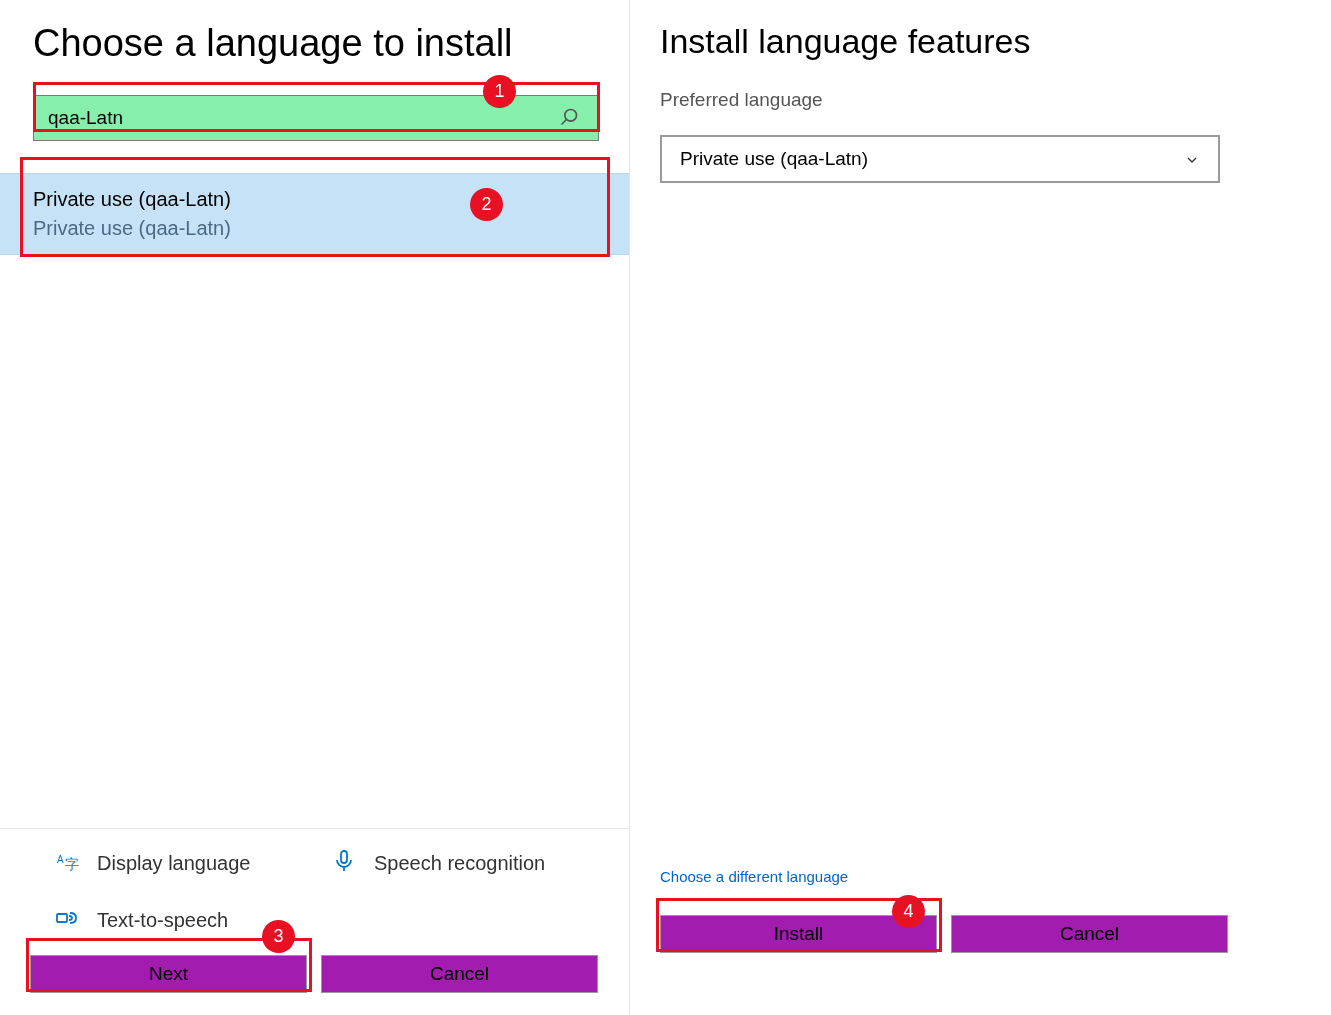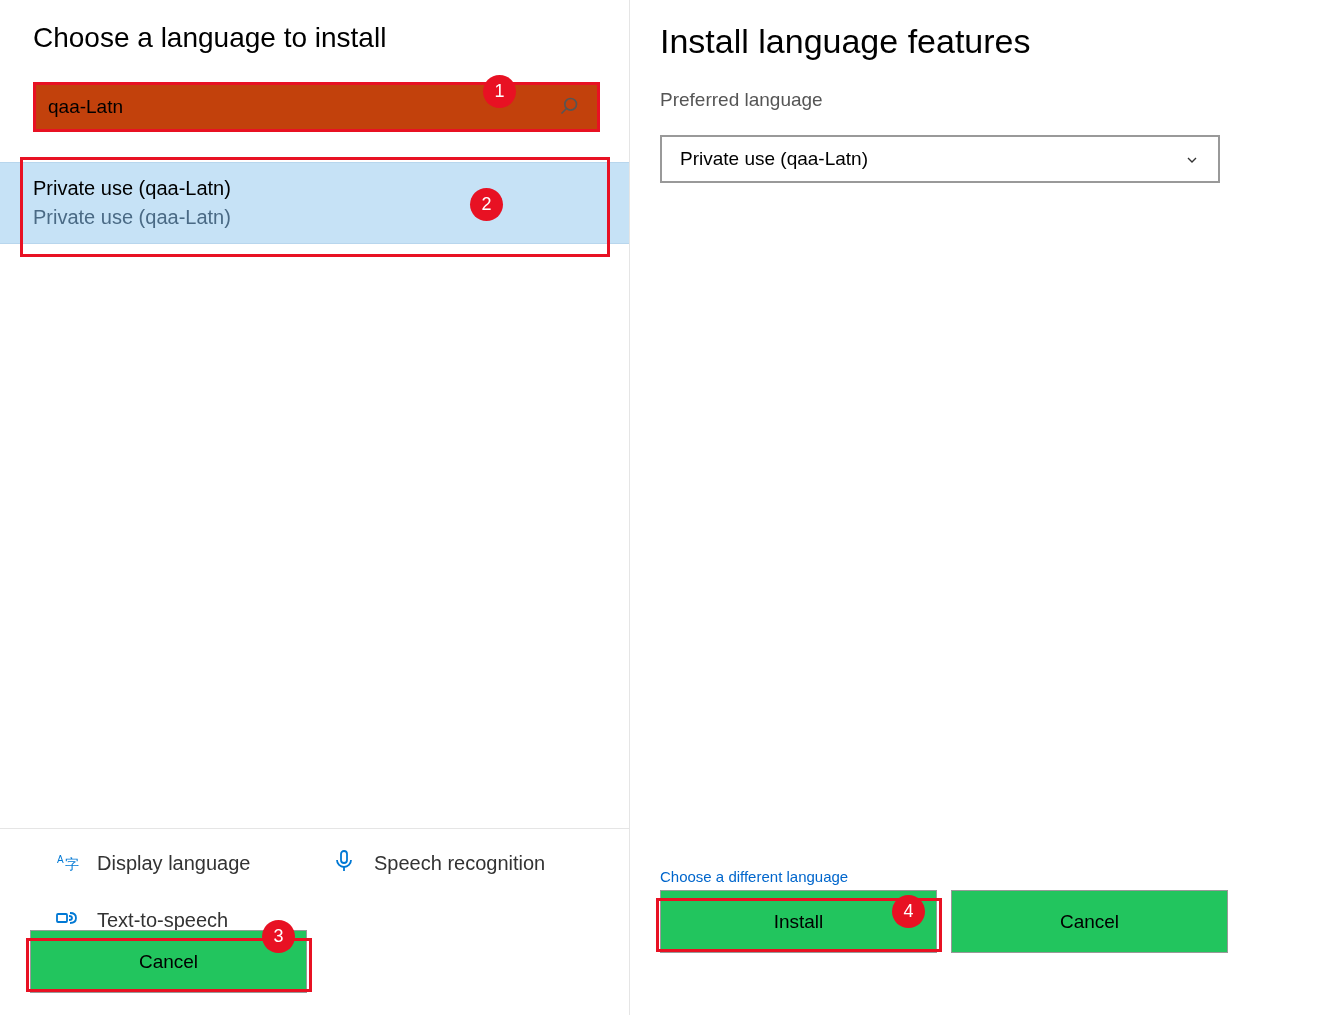--- a/index.html
+++ b/index.html
@@ -19,34 +19,34 @@
     width: 630px;
     border-right: 1px solid #e5e5e5;
   }
   .pane-right {
     width: 701px;
     padding-left: 30px;
   }
 
   
   .title {
-    font-size: 28px;
+    font-size: 38px;
     font-weight: 400;
     margin: 22px 0 30px 33px;
     color: #000;
   }
 
   .search-wrap {
     position: relative;
     margin: 0 30px 0 33px;
   }
   .searchbox {
     width: 100%;
     border: 1px solid #7a7a7a;
-    background: #c2410c;
+    background: #86efac;
     height: 46px;
     padding: 0 50px 0 14px;
     font-size: 19px;
     outline: none;
     color: #000;
   }
   .search-icon {
     position: absolute;
     right: 20px;
     top: 12px;
@@ -106,23 +106,23 @@
   }
   .button-row-right {
     position: absolute;
     left: 30px;
     bottom: 62px;
     display: flex;
     gap: 14px;
   }
   .btn {
     width: 277px;
-    height: 63px;
+    height: 38px;
     border: 1px solid #999;
-    background: #22c55e;
+    background: #a21caf;
     font-size: 19px;
     color: #000;
     display: flex;
     align-items: center;
     justify-content: center;
     cursor: pointer;
   }
 
   
   .r-title {
@@ -234,20 +234,21 @@
           <rect x="2" y="8" width="10" height="8" rx="1"></rect>
           <path d="M14 10c2 0 3 1 3 2s-1 2-3 2"></path>
           <path d="M15 7c4 0 6 2 6 5s-2 5-6 5"></path>
         </svg>
       </span>
       <span>Text-to-speech</span>
     </div>
   </div>
 
   <div class="button-row-left">
+    <div class="btn">Next</div>
     <div class="btn">Cancel</div>
   </div>
 
   <div class="anno-box" style="left:26px; top:938px; width:286px; height:54px;"></div>
   <div class="callout" style="left:262px; top:920px;">3</div>
 </div>
 
 <div class="pane pane-right">
   <h1 class="r-title">Install language features</h1>
 

